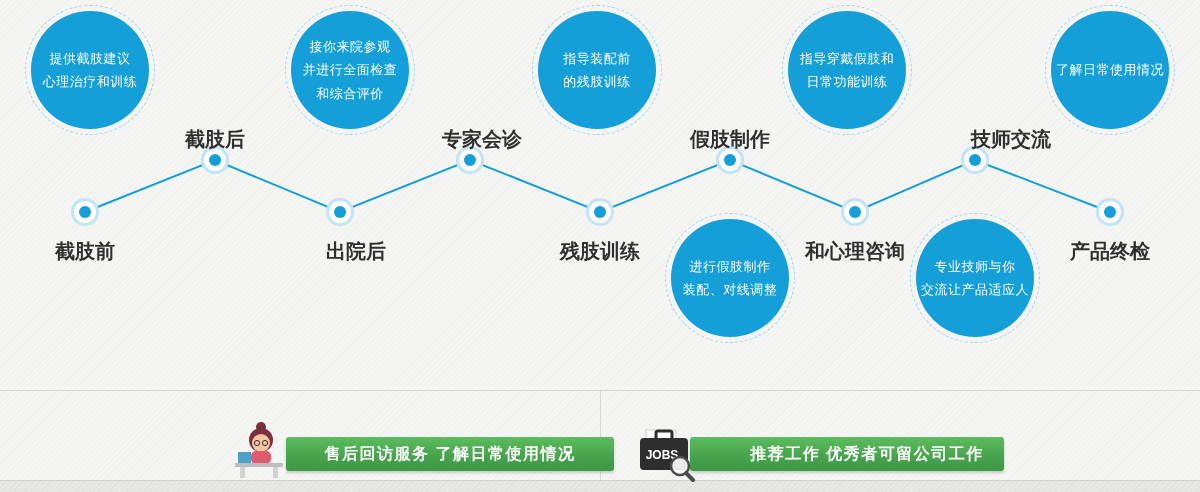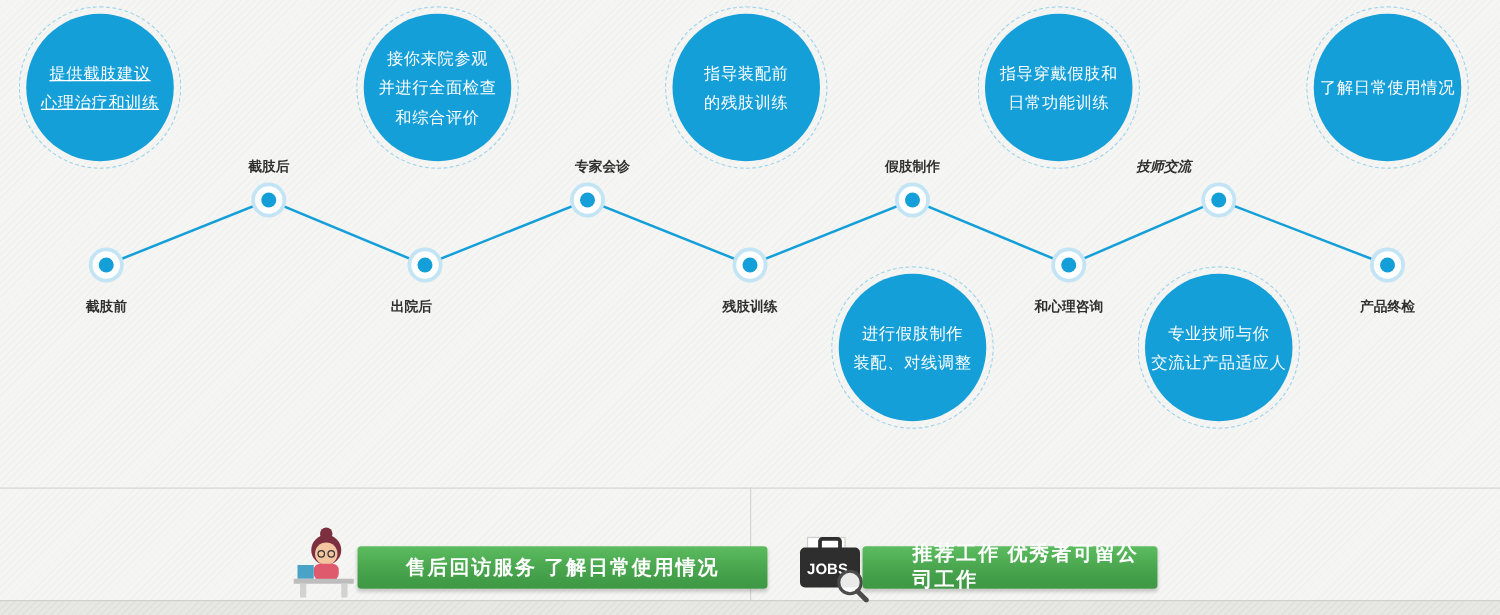--- a/index.html
+++ b/index.html
@@ -33,21 +33,21 @@
     position:absolute; width:22px; height:22px; border-radius:50%;
     background:#fff; box-shadow:0 0 0 3px #c2e4f4;
   }
   .node::after{
     content:""; position:absolute; left:5px; top:5px; width:12px; height:12px;
     border-radius:50%; background:#149fd9;
   }
 
   .node-label{
     position:absolute; transform:translateX(-50%);
-    font-size:11px; font-weight:bold; color:#2f2f2f; white-space:nowrap;
+    font-size:20px; font-weight:bold; color:#2f2f2f; white-space:nowrap;
   }
 
   .h-divider{ position:absolute; left:0; right:0; top:390px; height:1px; background:#d6d6d4; }
   .v-divider{ position:absolute; left:600px; top:390px; width:1px; height:90px; background:#d6d6d4; }
 
   .footer-strip{
     position:absolute; left:0; right:0; top:480px; height:12px;
     background-color:#e7e7e4; border-top:1px solid #d0d0cd;
     background-image:repeating-linear-gradient(135deg,
       rgba(0,0,0,0.03) 0px, rgba(0,0,0,0.03) 1px,
@@ -66,21 +66,21 @@
 </style>
 </head>
 <body>
 
 <div class="stage">
 
   <svg class="zigzag" width="1200" height="492">
     <polyline points="85,212 215,160 340,212 470,160 600,212 730,160 855,212 975,160 1110,212" fill="none" stroke="#149fd9" stroke-width="2"></polyline>
   </svg>
 
-  <div class="bubble" style="left:21px;  top:11px;text-decoration:underline;">提供截肢建议
+  <div class="bubble" style="left:31px;  top:11px;">提供截肢建议
 心理治疗和训练</div>
   <div class="bubble" style="left:291px; top:11px;">接你来院参观
 并进行全面检查
 和综合评价</div>
   <div class="bubble" style="left:538px; top:11px;">指导装配前
 的残肢训练</div>
   <div class="bubble" style="left:788px; top:11px;">指导穿戴假肢和
 日常功能训练</div>
   <div class="bubble" style="left:1051px;top:11px;">了解日常使用情况</div>
 
@@ -94,26 +94,26 @@
   <div class="node" style="left:329px; top:201px;"></div>
   <div class="node" style="left:459px; top:149px;"></div>
   <div class="node" style="left:589px; top:201px;"></div>
   <div class="node" style="left:719px; top:149px;"></div>
   <div class="node" style="left:844px; top:201px;"></div>
   <div class="node" style="left:964px; top:149px;"></div>
   <div class="node" style="left:1099px;top:201px;"></div>
 
   <div class="node-label" style="left:85px;  top:238px;">截肢前</div>
   <div class="node-label" style="left:215px; top:126px;">截肢后</div>
-  <div class="node-label" style="left:329px; top:238px;">出院后</div>
+  <div class="node-label" style="left:356px; top:238px;">出院后</div>
   <div class="node-label" style="left:470px; top:126px;margin-left:12px;">专家会诊</div>
   <div class="node-label" style="left:600px; top:238px;">残肢训练</div>
   <div class="node-label" style="left:730px; top:126px;">假肢制作</div>
   <div class="node-label" style="left:855px; top:238px;">和心理咨询</div>
-  <div class="node-label" style="left:931px; top:126px;font-style:italic;">技师交流</div>
+  <div class="node-label" style="left:1011px; top:126px;">技师交流</div>
   <div class="node-label" style="left:1110px;top:238px;">产品终检</div>
 
   <div class="h-divider"></div>
   <div class="v-divider"></div>
   <div class="footer-strip"></div>
 
   <svg class="banner-icon" style="left:230px;top:418px;" width="58" height="62" viewBox="0 0 58 62">
     <circle cx="31" cy="9" r="5" fill="#7c2f3f"></circle>
     <circle cx="31" cy="22" r="12" fill="#7c2f3f"></circle>
     <circle cx="31" cy="25" r="9" fill="#f3c5a0"></circle>
@@ -130,17 +130,17 @@
   </div>
 
   <svg class="banner-icon" style="left:636px;top:422px;" width="60" height="60" viewBox="0 0 60 60">
     <rect x="10" y="8" width="30" height="38" fill="#fff" stroke="#cfcfcf" stroke-width="1"></rect>
     <rect x="20" y="9" width="16" height="9" rx="2" fill="none" stroke="#2e2e2e" stroke-width="3"></rect>
     <rect x="4" y="16" width="48" height="32" rx="4" fill="#2e2e2e"></rect>
     <text x="26" y="37" fill="#ffffff" font-size="12" font-weight="bold" text-anchor="middle" font-family="Liberation Sans, sans-serif">JOBS</text>
     <circle cx="44" cy="44" r="9" fill="rgba(255,255,255,0.9)" stroke="#4c4c4c" stroke-width="2.5"></circle>
     <line x1="50" y1="51" x2="57" y2="58" stroke="#4c4c4c" stroke-width="4" stroke-linecap="round"></line>
   </svg>
-  <div class="banner" style="left:690px;top:437px;width:236px;padding-left:40px;">
+  <div class="banner" style="left:690px;top:437px;width:314px;padding-left:40px;">
     <span>推荐工作 优秀者可留公司工作</span>
   </div>
 
 </div>
 
 </body></html>

